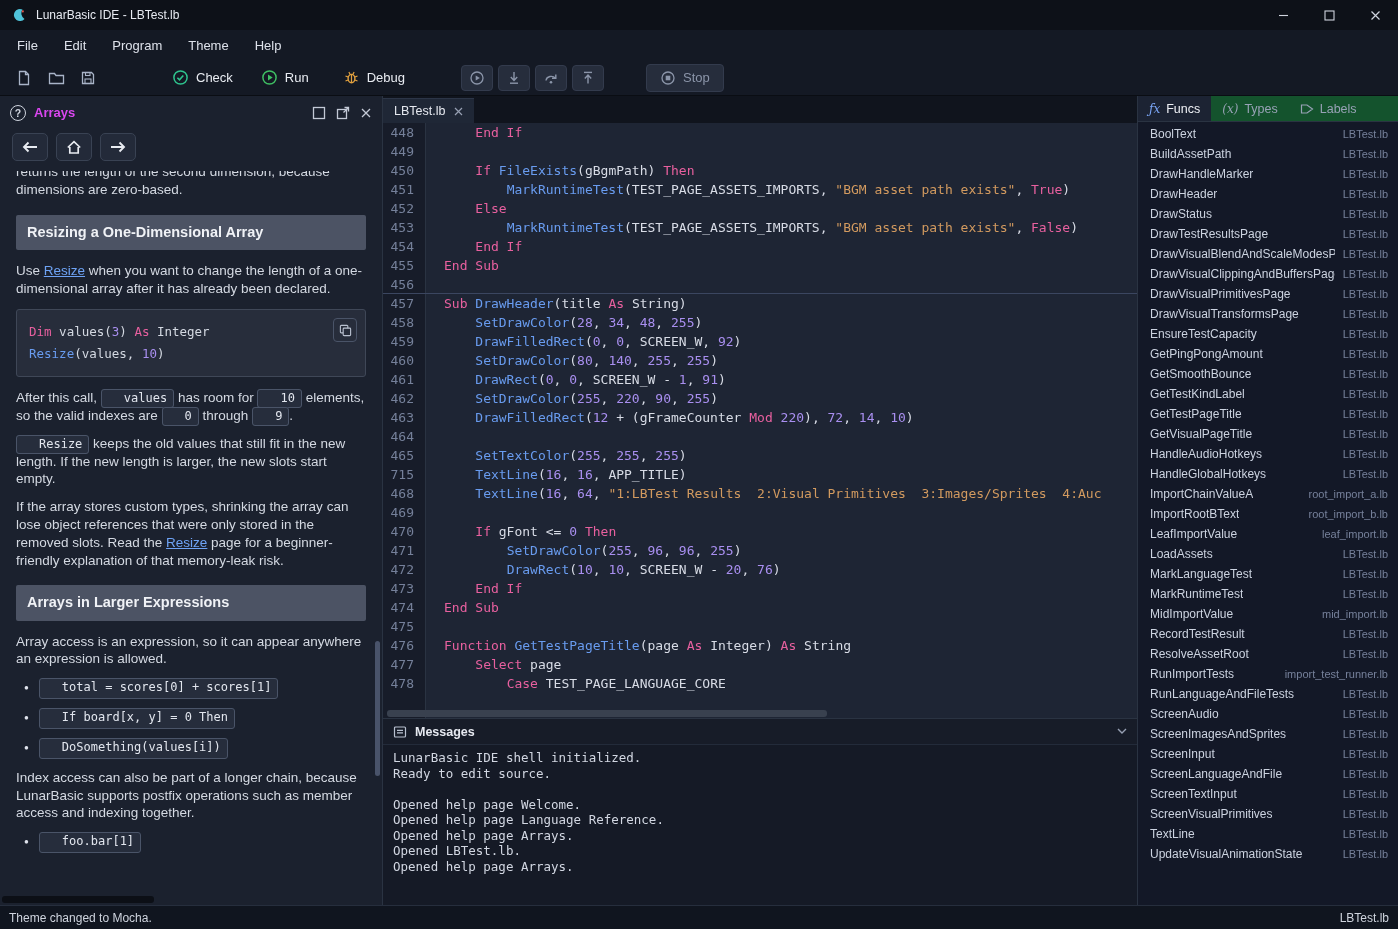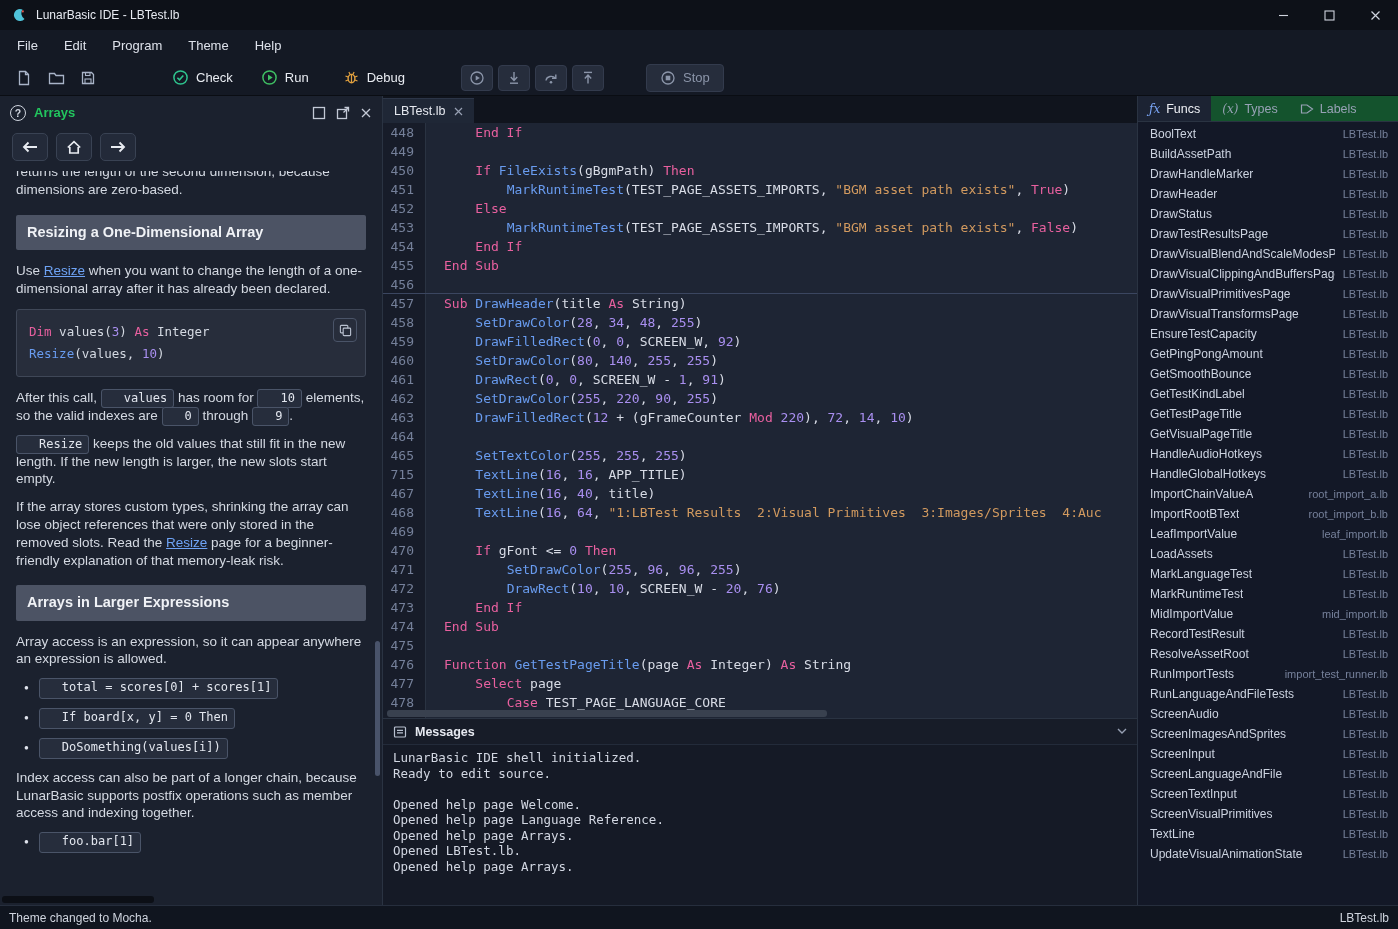--- a/index.html
+++ b/index.html
@@ -32,21 +32,21 @@
   .stop-btn { display:flex; align-items:center; gap:7px; height:28px; padding:0 13px; background:#262d3c; border:1px solid #333b4d; border-radius:4px; color:#8b95a9; font-size:13px; }
   .ml-a{margin-left:62px;} .ml-b{margin-left:16px;} .ml-c{margin-left:22px;} .ml-d{margin-left:50px;} .ml-e{margin-left:42px;}
 
   
   .main { flex:1 1 auto; display:flex; min-height:0; background:#1e2534; }
 
   
   .help-panel { width:383px; flex:0 0 383px; background:#1b212e; border-right:1px solid #2a3342; display:flex; flex-direction:column; position:relative; overflow:hidden; }
   .help-header { height:33px; display:flex; align-items:center; padding:0 10px; flex:0 0 33px; }
   .help-q { width:16px; height:16px; border:1.4px solid #cfd4de; border-radius:50%; font-size:10.5px; font-weight:bold; color:#cfd4de; display:flex; align-items:center; justify-content:center; margin-right:8px; }
-  .help-title { font-weight:bold; font-size:13px; color:#22c55e; }
+  .help-title { font-weight:bold; font-size:13px; color:#d946ef; }
   .help-header-btns { margin-left:auto; display:flex; align-items:center; gap:10px; color:#c3c9d6; }
   .help-nav { display:flex; gap:8px; padding:4px 12px 10px 12px; }
   .nav-btn { width:36px; height:28px; background:#232a39; border:1px solid #39425;border:1px solid #394253; border-radius:5px; display:flex; align-items:center; justify-content:center; color:#e8ebf1; }
   .help-content { flex:1 1 auto; overflow:hidden; padding:0 16px 0 16px; font-size:13.5px; line-height:1.32; color:#d4d9e2; }
   .help-para { margin:10px 0; }
   .help-para.clipped { margin-top:-8px; }
   .help-heading { background:#4c5364; color:#f0f2f6; font-weight:bold; font-size:14.5px; padding:8px 11px; border-radius:2px; margin:16px 0 12px 0; }
   .help-link { color:#6ea3f5; text-decoration:underline; cursor:pointer; }
   .chip { font-family:"DejaVu Sans Mono", monospace; font-size:12px; background:#262d3c; border:1px solid #4a5468; border-radius:3px; padding:1px 6px 2px 22px; color:#e2e6ee; white-space:nowrap; }
   .help-code { position:relative; background:#272d3b; border:1px solid #3f4757; border-radius:3px; padding:11px 12px; margin:12px 0; font-family:"DejaVu Sans Mono", monospace; font-size:12.5px; }
@@ -354,21 +354,20 @@
             <div class="code-line"><span class="ln">457</span><span class="ct"><span class="tk-k">Sub </span><span class="tk-f">DrawHeader</span><span class="tk-p">(title </span><span class="tk-k">As </span><span class="tk-p">String)</span></span></div>
             <div class="code-line"><span class="ln">458</span><span class="ct"><span class="tk-p">    </span><span class="tk-f">SetDrawColor</span><span class="tk-p">(</span><span class="tk-n">28</span><span class="tk-p">, </span><span class="tk-n">34</span><span class="tk-p">, </span><span class="tk-n">48</span><span class="tk-p">, </span><span class="tk-n">255</span><span class="tk-p">)</span></span></div>
             <div class="code-line"><span class="ln">459</span><span class="ct"><span class="tk-p">    </span><span class="tk-f">DrawFilledRect</span><span class="tk-p">(</span><span class="tk-n">0</span><span class="tk-p">, </span><span class="tk-n">0</span><span class="tk-p">, SCREEN_W, </span><span class="tk-n">92</span><span class="tk-p">)</span></span></div>
             <div class="code-line"><span class="ln">460</span><span class="ct"><span class="tk-p">    </span><span class="tk-f">SetDrawColor</span><span class="tk-p">(</span><span class="tk-n">80</span><span class="tk-p">, </span><span class="tk-n">140</span><span class="tk-p">, </span><span class="tk-n">255</span><span class="tk-p">, </span><span class="tk-n">255</span><span class="tk-p">)</span></span></div>
             <div class="code-line"><span class="ln">461</span><span class="ct"><span class="tk-p">    </span><span class="tk-f">DrawRect</span><span class="tk-p">(</span><span class="tk-n">0</span><span class="tk-p">, </span><span class="tk-n">0</span><span class="tk-p">, SCREEN_W - </span><span class="tk-n">1</span><span class="tk-p">, </span><span class="tk-n">91</span><span class="tk-p">)</span></span></div>
             <div class="code-line"><span class="ln">462</span><span class="ct"><span class="tk-p">    </span><span class="tk-f">SetDrawColor</span><span class="tk-p">(</span><span class="tk-n">255</span><span class="tk-p">, </span><span class="tk-n">220</span><span class="tk-p">, </span><span class="tk-n">90</span><span class="tk-p">, </span><span class="tk-n">255</span><span class="tk-p">)</span></span></div>
             <div class="code-line"><span class="ln">463</span><span class="ct"><span class="tk-p">    </span><span class="tk-f">DrawFilledRect</span><span class="tk-p">(</span><span class="tk-n">12</span><span class="tk-p"> + (gFrameCounter </span><span class="tk-k">Mod </span><span class="tk-n">220</span><span class="tk-p">), </span><span class="tk-n">72</span><span class="tk-p">, </span><span class="tk-n">14</span><span class="tk-p">, </span><span class="tk-n">10</span><span class="tk-p">)</span></span></div>
             <div class="code-line"><span class="ln">464</span><span class="ct"></span></div>
             <div class="code-line"><span class="ln">465</span><span class="ct"><span class="tk-p">    </span><span class="tk-f">SetTextColor</span><span class="tk-p">(</span><span class="tk-n">255</span><span class="tk-p">, </span><span class="tk-n">255</span><span class="tk-p">, </span><span class="tk-n">255</span><span class="tk-p">)</span></span></div>
             <div class="code-line"><span class="ln">715</span><span class="ct"><span class="tk-p">    </span><span class="tk-f">TextLine</span><span class="tk-p">(</span><span class="tk-n">16</span><span class="tk-p">, </span><span class="tk-n">16</span><span class="tk-p">, APP_TITLE)</span></span></div>
-            <div class="code-line"><span class="ln">467</span><span class="ct"><span class="tk-p">    </span><span class="tk-f">TextLine</span><span class="tk-p">(</span><span class="tk-n">16</span><span class="tk-p">, </span><span class="tk-n">40</span><span class="tk-p">, title)</span></span></div>
             <div class="code-line"><span class="ln">468</span><span class="ct"><span class="tk-p">    </span><span class="tk-f">TextLine</span><span class="tk-p">(</span><span class="tk-n">16</span><span class="tk-p">, </span><span class="tk-n">64</span><span class="tk-p">, </span><span class="tk-s">"1:LBTest Results  2:Visual Primitives  3:Images/Sprites  4:Auc</span></span></div>
             <div class="code-line"><span class="ln">469</span><span class="ct"></span></div>
             <div class="code-line"><span class="ln">470</span><span class="ct"><span class="tk-p">    </span><span class="tk-k">If </span><span class="tk-p">gFont &lt;= </span><span class="tk-n">0</span><span class="tk-p"> </span><span class="tk-k">Then</span></span></div>
             <div class="code-line"><span class="ln">471</span><span class="ct"><span class="tk-p">        </span><span class="tk-f">SetDrawColor</span><span class="tk-p">(</span><span class="tk-n">255</span><span class="tk-p">, </span><span class="tk-n">96</span><span class="tk-p">, </span><span class="tk-n">96</span><span class="tk-p">, </span><span class="tk-n">255</span><span class="tk-p">)</span></span></div>
             <div class="code-line"><span class="ln">472</span><span class="ct"><span class="tk-p">        </span><span class="tk-f">DrawRect</span><span class="tk-p">(</span><span class="tk-n">10</span><span class="tk-p">, </span><span class="tk-n">10</span><span class="tk-p">, SCREEN_W - </span><span class="tk-n">20</span><span class="tk-p">, </span><span class="tk-n">76</span><span class="tk-p">)</span></span></div>
             <div class="code-line"><span class="ln">473</span><span class="ct"><span class="tk-p">    </span><span class="tk-k">End If</span></span></div>
             <div class="code-line"><span class="ln">474</span><span class="ct"><span class="tk-k">End Sub</span></span></div>
             <div class="code-line"><span class="ln">475</span><span class="ct"></span></div>
             <div class="code-line"><span class="ln">476</span><span class="ct"><span class="tk-k">Function </span><span class="tk-f">GetTestPageTitle</span><span class="tk-p">(page </span><span class="tk-k">As </span><span class="tk-p">Integer) </span><span class="tk-k">As </span><span class="tk-p">String</span></span></div>
             <div class="code-line"><span class="ln">477</span><span class="ct"><span class="tk-p">    </span><span class="tk-k">Select </span><span class="tk-p">page</span></span></div>

